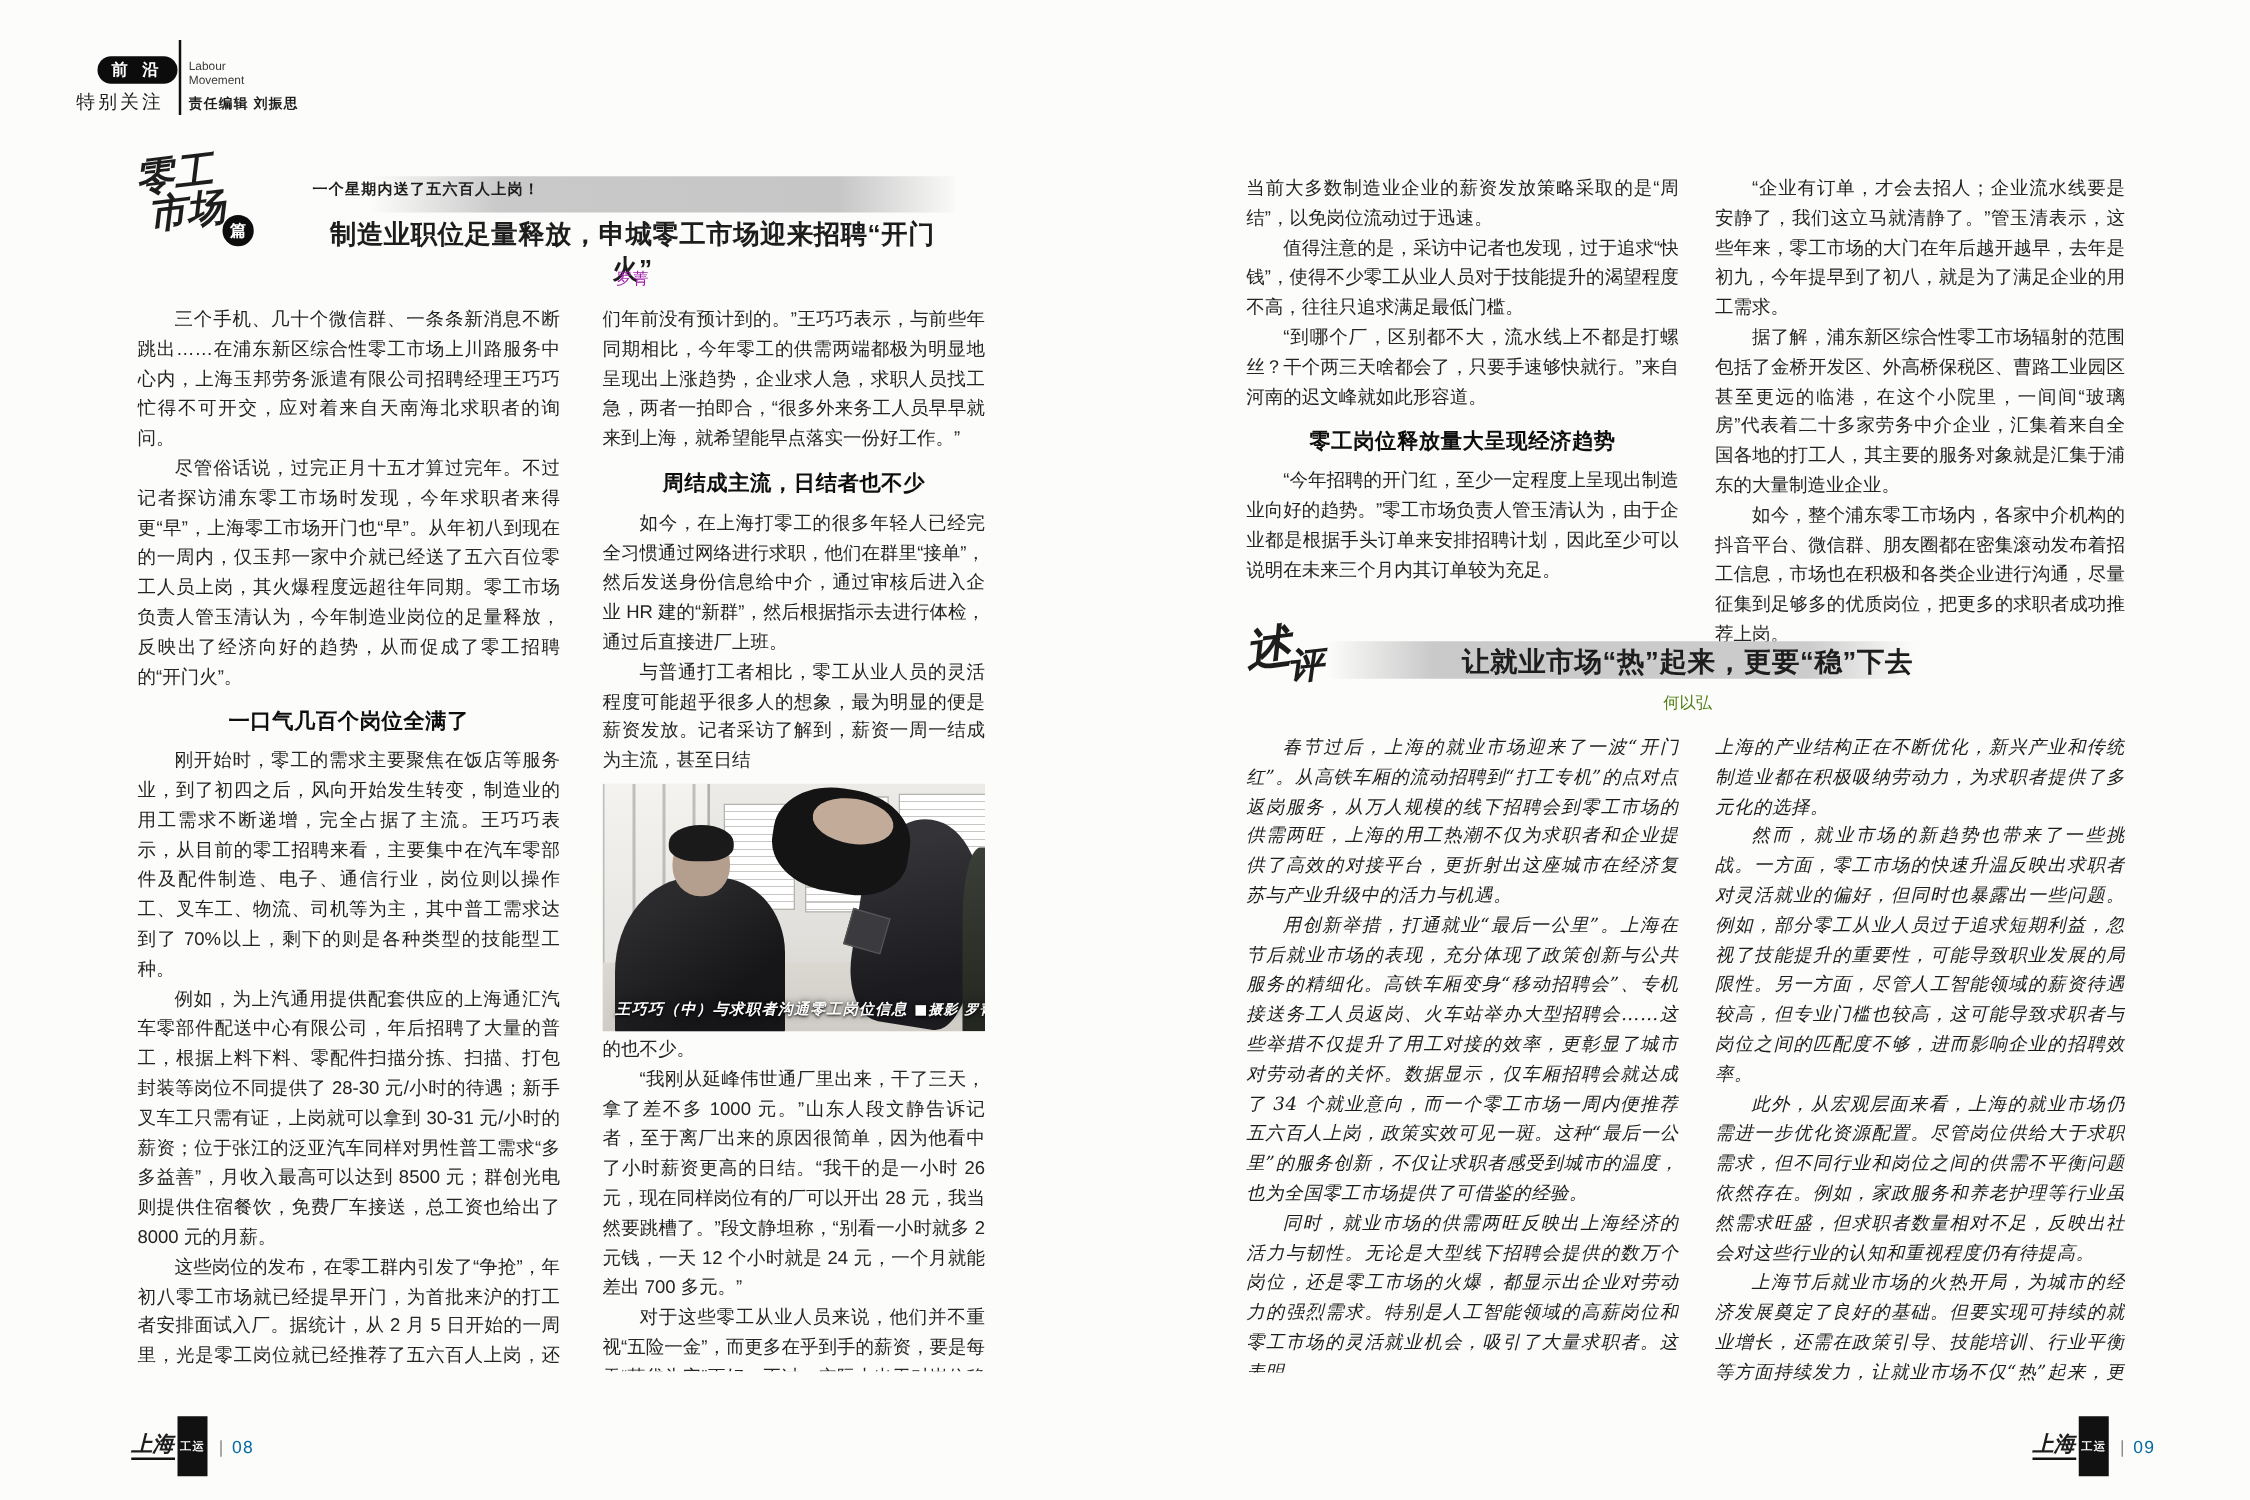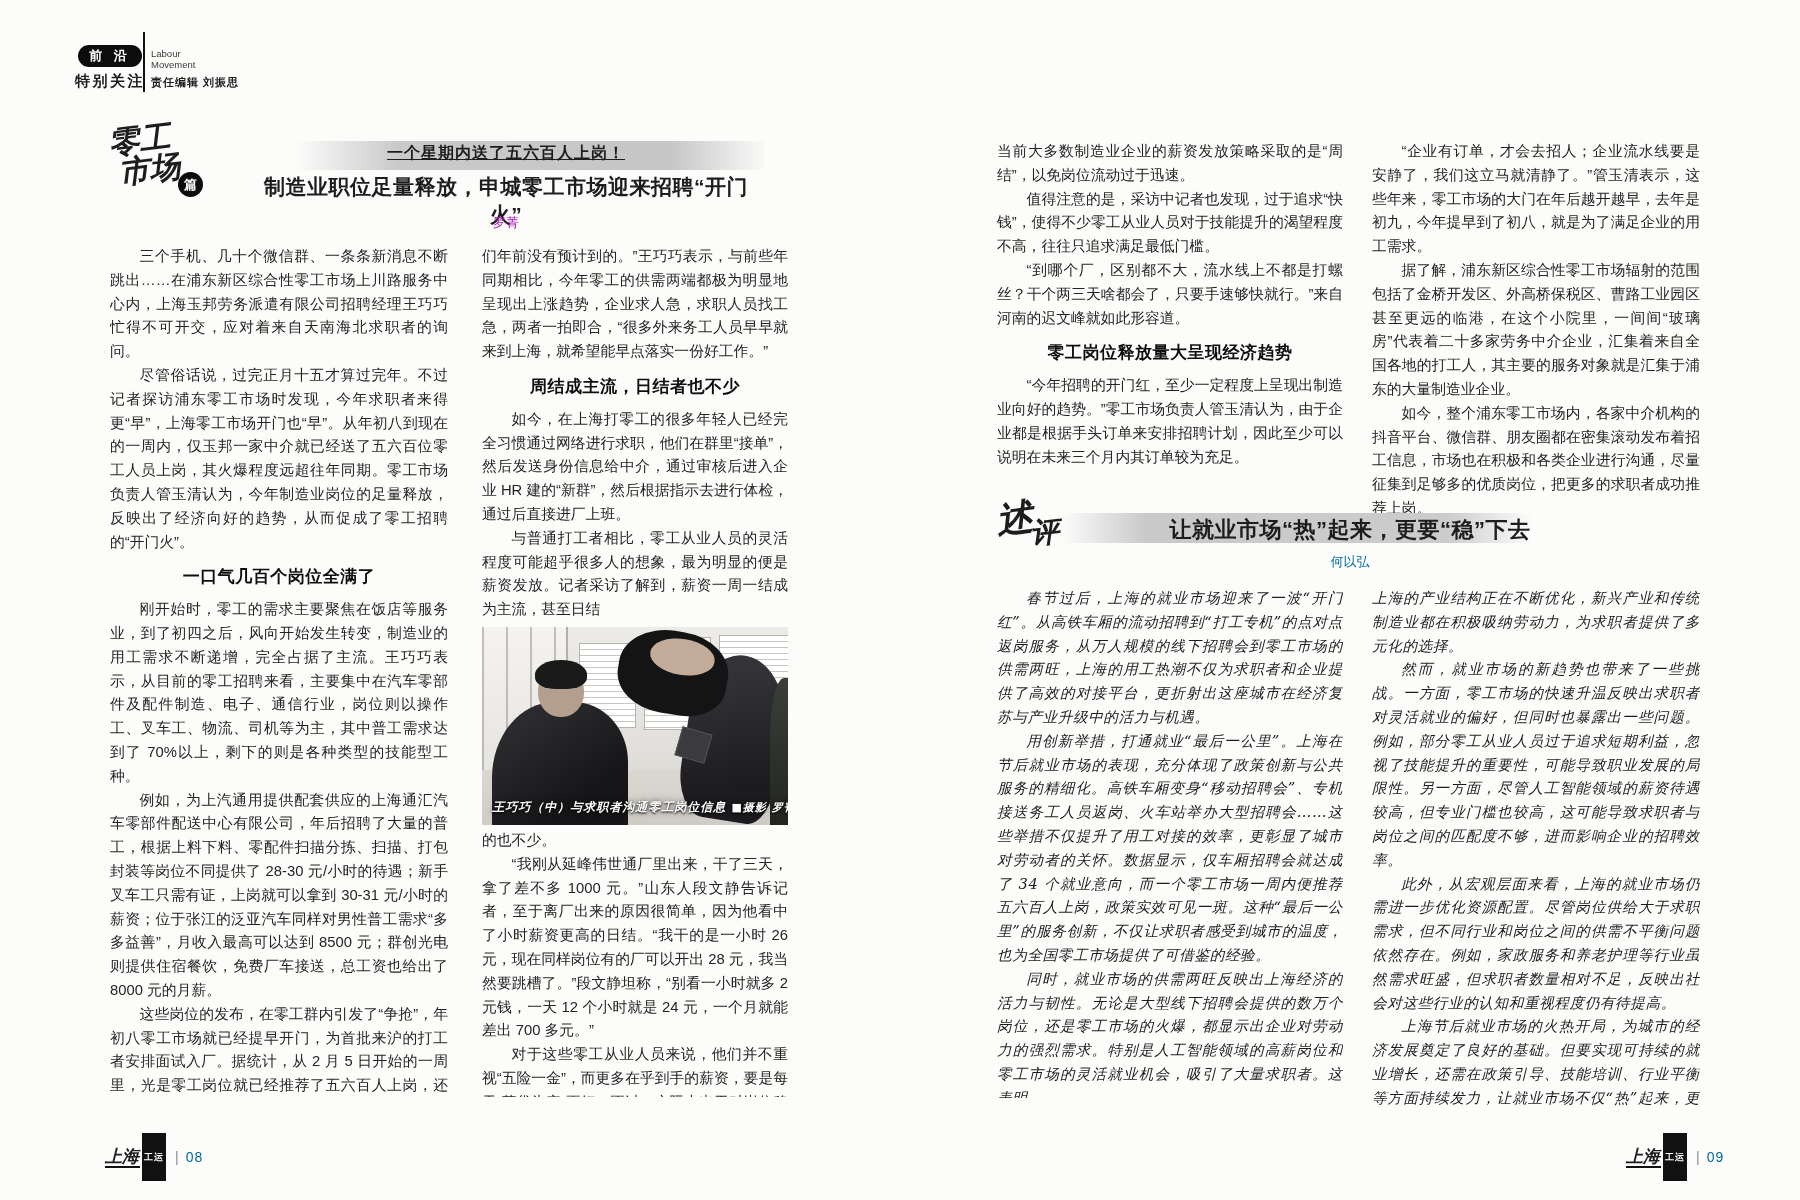--- a/index.html
+++ b/index.html
@@ -10,21 +10,21 @@
     color:#1d1d1d;
   }
 
   
   .sec-badge {
     position:absolute; left:78px; top:45px; width:64px; height:22px;
     background:#0c0c0c; color:#fff; border-radius:11px;
     display:flex; align-items:center; justify-content:center;
     font-size:13px; font-weight:bold; letter-spacing:4px;
   }
-  .sec-label { position:absolute; left:75px; top:72px; font-size:15px; font-weight:bold; letter-spacing:2.5px; }
+  .sec-label { position:absolute; left:61px; top:72px; font-size:15px; font-weight:normal; letter-spacing:2.5px; }
   .sec-vline { position:absolute; left:143px; top:32px; width:2px; height:60px; background:#111; }
   .sec-en { position:absolute; left:151px; top:48px; font-size:9.5px; line-height:11px; color:#3a3a3a; }
   .sec-editor { position:absolute; left:151px; top:75px; font-size:11px; font-weight:bold; letter-spacing:1px; }
 
   
   .kicker1 {
     position:absolute; left:106px; top:120px; width:120px; height:92px;
     font-family:"DejaVu Serif","Liberation Serif",serif; font-style:italic; font-weight:bold;
   }
   .kicker1 .l1 { display:block; font-size:31px; line-height:32px; transform:rotate(-7deg); margin-left:2px; }
@@ -32,37 +32,37 @@
   .badge-circle {
     position:absolute; left:72px; top:52px; width:25px; height:25px; border-radius:50%;
     background:#0d0d0d; color:#fff; font-size:13px; font-weight:bold; font-style:normal;
     font-family:"Liberation Sans",sans-serif;
     display:flex; align-items:center; justify-content:center;
   }
   .band1 {
     position:absolute; left:296px; top:141px; width:468px; height:29px;
     background:linear-gradient(90deg, rgba(201,201,201,0) 0%, #c9c9c9 22%, #c6c6c6 80%, rgba(201,201,201,0.05) 100%);
   }
-  .h1-line1 { position:absolute; left:250px; top:143px; width:512px; text-align:center; font-size:16px; font-weight:bold; letter-spacing:1px;text-decoration:underline; }
+  .h1-line1 { position:absolute; left:250px; top:143px; width:512px; text-align:left; font-size:12px; font-weight:bold; letter-spacing:1px; }
   .h1-line2 { position:absolute; left:250px; top:173px; width:512px; text-align:center; font-size:21px; font-weight:bold; letter-spacing:0.5px; }
   .author1  { position:absolute; left:250px; top:214px; width:512px; text-align:center; font-size:13px; color:#a21caf; }
 
   
   .kicker2 {
     position:absolute; left:996px; top:494px; width:120px; height:60px;
     font-family:"DejaVu Serif","Liberation Serif",serif; font-style:italic; font-weight:bold;
   }
   .kicker2 .k2a { font-size:37px; display:inline-block; transform:rotate(-8deg); }
   .kicker2 .k2b { font-size:29px; display:inline-block; transform:translate(-3px,11px) rotate(-6deg); }
   .band2 {
     position:absolute; left:1062px; top:513px; width:470px; height:30px;
     background:linear-gradient(90deg, rgba(230,230,230,0) 0%, #c9c9c9 18%, #cccccc 82%, rgba(230,230,230,0) 100%);
   }
   .h2-line { position:absolute; left:1060px; top:515px; width:580px; text-align:center; font-size:22px; font-weight:bold; letter-spacing:0.5px; }
-  .author2 { position:absolute; left:1060px; top:553px; width:580px; text-align:center; font-size:13px; color:#0369a1; }
+  .author2 { position:absolute; left:1060px; top:553px; width:580px; text-align:center; font-size:13px; color:#4d7c0f; }
 
   
   .col { position:absolute; overflow:hidden; text-align:justify; }
   .body-sans { font-size:14.8px; line-height:23.8px; color:#242424; }
   .body-kai  {
     font-family:"DejaVu Serif","Liberation Serif",serif; font-style:italic;
     font-size:14.6px; line-height:23.8px; letter-spacing:0.6px; color:#1c1c1c;
   }
   #col1 { left:110px;  top:245px; width:338px; height:850px; }
   #col2 { left:482px;  top:245px; width:306px; height:852px; }

